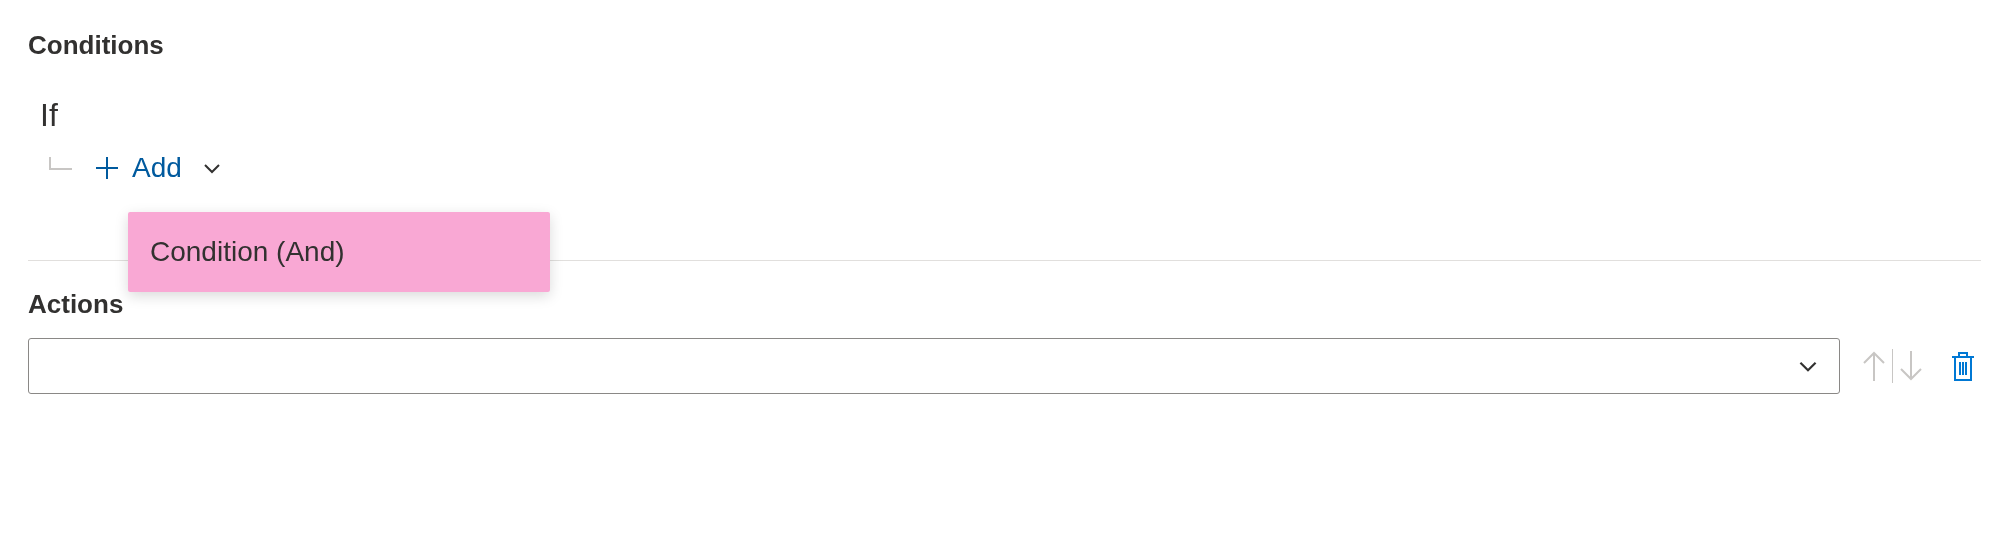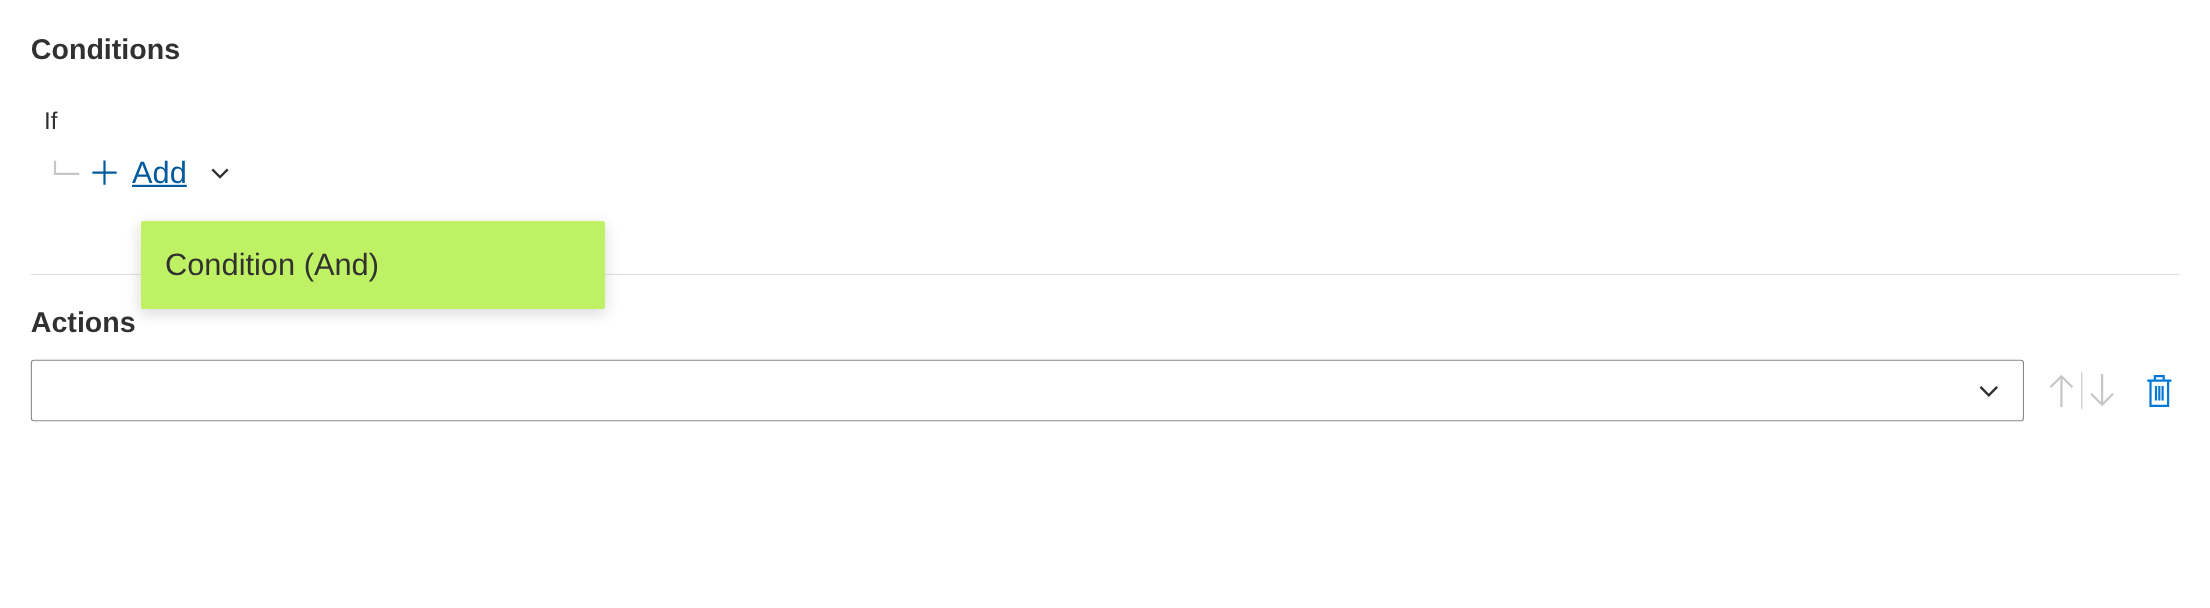--- a/index.html
+++ b/index.html
@@ -12,34 +12,33 @@
     background: #ffffff;
     color: #323130;
     font-size: 28px;
   }
   .section-title {
     font-weight: 700;
     font-size: 26px;
     margin-bottom: 36px;
   }
   .if-label {
-    font-size: 22px;
+    font-size: 32px;
     font-weight: 400;
     margin-left: 12px;
     margin-bottom: 4px;
   }
   .add-row {
     display: flex;
     align-items: center;
-    gap: 8px;
+    gap: 20px;
     margin-left: 20px;
     margin-top: 18px;
     color: #005A9E;
     position: relative;
-    text-decoration: underline;
   }
   .connector {
     color: #c8c6c4;
     position: relative;
     width: 26px;
     height: 22px;
     display: inline-block;
   }
   .connector svg { display:block; }
   .add-link {
@@ -78,21 +77,21 @@
     overflow:hidden;
   }
   .dropdown-item {
     padding: 24px 22px;
     font-size: 28px;
     color: #323130;
     cursor: pointer;
     background:#ffffff;
   }
   .dropdown-item.hovered {
-    background: #bef264;
+    background: #f9a8d4;
   }
   .actions-row {
     display: flex;
     align-items: center;
     gap: 16px;
   }
   .select-box {
     flex: 1;
     border: 1px solid #8a8886;
     border-radius: 3px;

